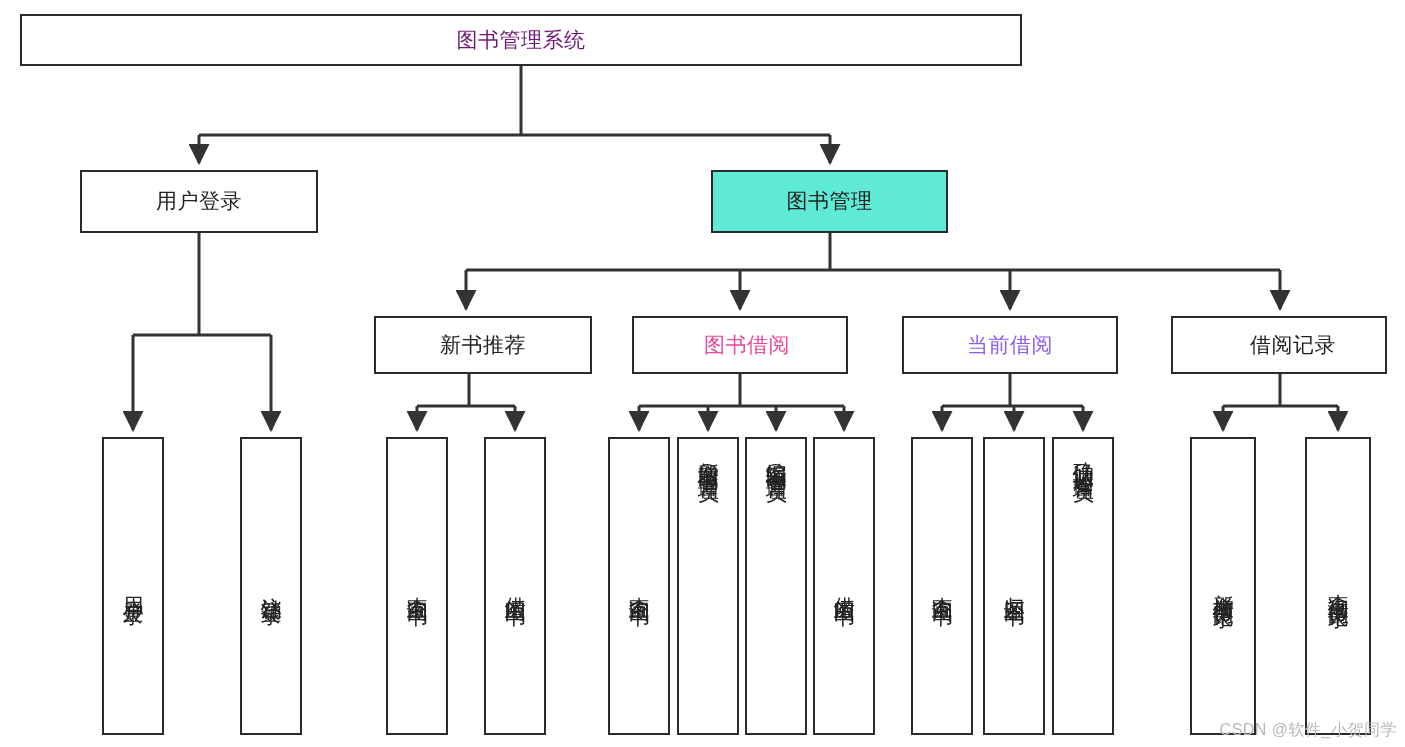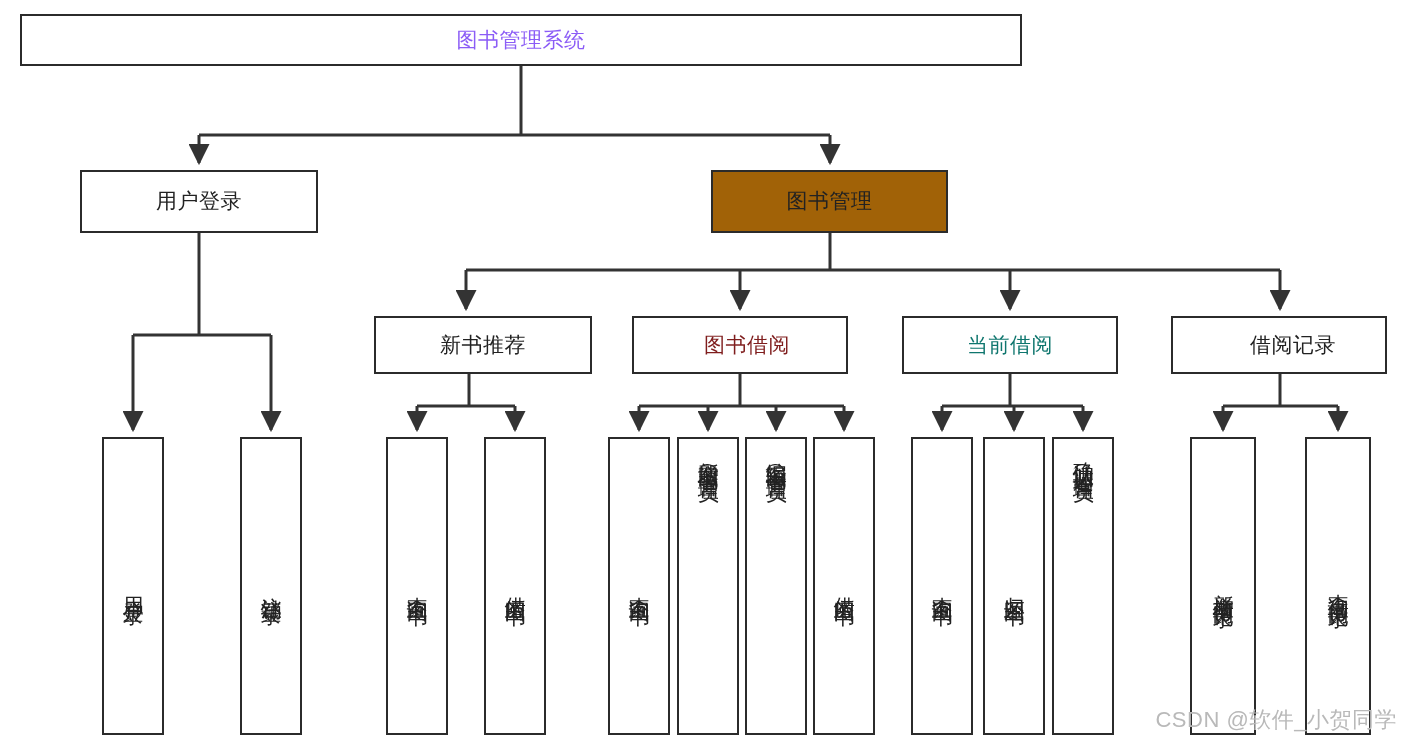--- a/index.html
+++ b/index.html
@@ -54,22 +54,22 @@
     justify-content: center;
     padding-top: 6px;
   }
   .node.vertical.center-v {
     align-items: center;
     padding-top: 0;
   }
   #watermark {
     position: absolute;
     right: 8px;
-    bottom: 12px;
-    font-size: 22px;
+    bottom: 6px;
+    font-size: 16px;
     color: #b9b9b9;
     letter-spacing: 0.5px;
     white-space: nowrap;
     pointer-events: none;
   }
 </style>
 </head>
 <body>
 
 <div id="diagram-root" style="background: rgb(255, 255, 255);">
@@ -118,38 +118,38 @@
       <path d="M 1083 406 L 1083 430" marker-end="url(#arrow)"></path>
 
       <path d="M 1280 374 L 1280 406"></path>
       <path d="M 1223 406 L 1338 406"></path>
       <path d="M 1223 406 L 1223 430" marker-end="url(#arrow)"></path>
       <path d="M 1338 406 L 1338 430" marker-end="url(#arrow)"></path>
     </g>
   </svg>
 
   <div class="node" style="left: 20px; top: 14px; width: 1002px; height: 52px; border-color: rgb(43, 43, 43); background: rgb(255, 255, 255);">
-    <span class="node-label" style="color: #8b5cf6;">图书管理系统</span>
+    <span class="node-label" style="color: #701a75;">图书管理系统</span>
   </div>
 
   <div class="node" style="left: 80px; top: 170px; width: 238px; height: 63px; border-color: rgb(43, 43, 43); background: rgb(255, 255, 255);">
     <span class="node-label" style="color: rgb(34, 34, 34);">用户登录</span>
   </div>
-  <div class="node" style="left: 711px; top: 170px; width: 237px; height: 63px; border-color: rgb(43, 43, 43); background: #a16207;">
+  <div class="node" style="left: 711px; top: 170px; width: 237px; height: 63px; border-color: rgb(43, 43, 43); background: #5eead4;">
     <span class="node-label" style="color: rgb(34, 34, 34);">图书管理</span>
   </div>
 
   <div class="node" style="left: 360px; top: 316px; width: 218px; height: 58px; border-color: rgb(43, 43, 43); background: rgb(255, 255, 255); margin-left: 14px;">
     <span class="node-label" style="color: rgb(34, 34, 34);">新书推荐</span>
   </div>
   <div class="node" style="left: 632px; top: 316px; width: 216px; height: 58px; border-color: rgb(43, 43, 43); background: rgb(255, 255, 255);">
-    <span class="node-label" style="color: #7f1d1d; margin-left: 14px;">图书借阅</span>
+    <span class="node-label" style="color: #ec4899; margin-left: 14px;">图书借阅</span>
   </div>
   <div class="node" style="left: 902px; top: 316px; width: 216px; height: 58px; border-color: rgb(43, 43, 43); background: rgb(255, 255, 255);">
-    <span class="node-label" style="color: #0f766e;">当前借阅</span>
+    <span class="node-label" style="color: #8b5cf6;">当前借阅</span>
   </div>
   <div class="node" style="left: 1171px; top: 316px; width: 216px; height: 58px; border-color: rgb(43, 43, 43); background: rgb(255, 255, 255); padding-left: 28px;">
     <span class="node-label" style="color: rgb(34, 34, 34);">借阅记录</span>
   </div>
 
   <div class="node vertical center-v" style="left: 102px; top: 437px; width: 62px; height: 298px; border-color: rgb(43, 43, 43); background: rgb(255, 255, 255);">
     <span class="node-label" style="color: rgb(34, 34, 34);">用户登录</span>
   </div>
   <div class="node vertical center-v" style="left: 240px; top: 437px; width: 62px; height: 298px; border-color: rgb(43, 43, 43); background: rgb(255, 255, 255);">
     <span class="node-label" style="color: rgb(34, 34, 34);">注销登录</span>

